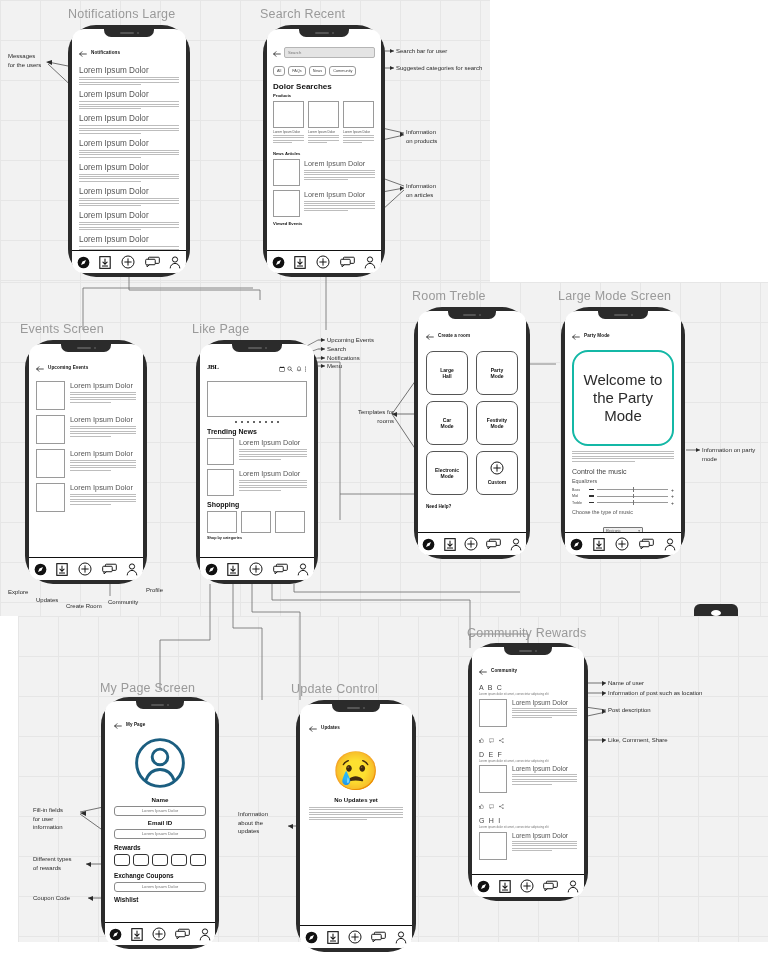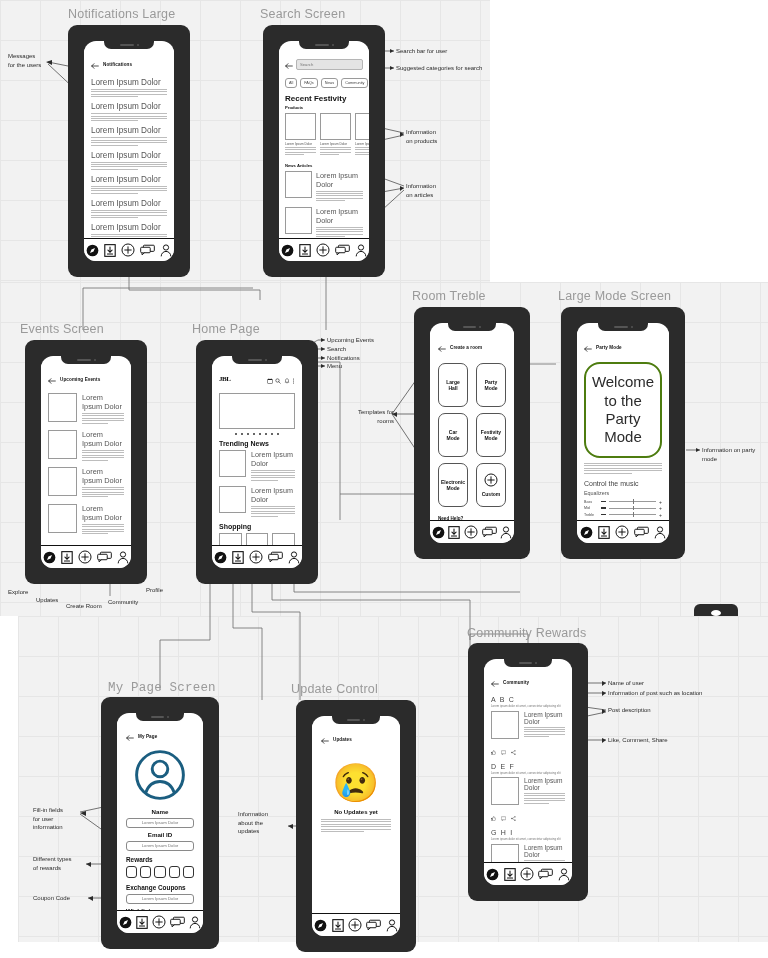--- a/index.html
+++ b/index.html
@@ -10,21 +10,21 @@
   #canvas{position:absolute;inset:0;}
   .canvas-bg{position:absolute;background:#f2f2f2;
      background-image:linear-gradient(to right,#e6e6e6 1px,transparent 1px),
                       linear-gradient(to bottom,#e6e6e6 1px,transparent 1px);
      background-size:40px 40px;}
   .white-gap{position:absolute;background:#ffffff;}
   .grp-title{position:absolute;font-size:12.5px;color:#9a9a9a;white-space:nowrap;
              letter-spacing:.2px;}
 
   
-  .phone{position:absolute;background:#2b2b2b;border-radius:9px;padding:16px;
+  .phone{position:absolute;background:#2b2b2b;border-radius:28px;padding:4px;
          box-sizing:border-box;}
   .phone-inner{position:relative;width:100%;height:100%;background:#fff;
                border-radius:12px;overflow:hidden;}
   .notch{position:absolute;top:0;left:50%;transform:translateX(-50%);
          background:#2b2b2b;border-bottom-left-radius:7px;border-bottom-right-radius:7px;
          display:flex;align-items:center;justify-content:center;gap:3px;z-index:5;}
   .notch .spk{background:#555;border-radius:2px;}
   .notch .cam{background:#555;border-radius:50%;}
   .screen{position:absolute;left:0;right:0;overflow:hidden;background:#fff;}
 
@@ -54,21 +54,21 @@
         white-space:pre-line;}
   svg.lines{position:absolute;inset:0;width:768px;height:958px;
             pointer-events:none;overflow:visible;}
 
   
   .rtile{border:1px solid #555;border-radius:7px;display:flex;flex-direction:column;
          align-items:center;justify-content:center;font-size:5px;font-weight:bold;
          color:#111;text-align:center;line-height:1.25;background:#fff;}
 
   
-  .welcome{border:2px solid #4d7c0f;border-radius:16px;display:flex;align-items:center;
+  .welcome{border:2px solid #14b8a6;border-radius:16px;display:flex;align-items:center;
            justify-content:center;text-align:center;font-size:15px;color:#2b2b2b;
            line-height:1.22;font-weight:300;}
   .eqrow{display:flex;align-items:center;gap:3px;margin-bottom:2.5px;}
   .eqrow .lbl{font-size:3.6px;color:#444;width:14px;}
   .eqrow .minus{width:5px;height:1.6px;background:#333;}
   .eqrow .track{flex:1;height:1px;background:#9a9a9a;position:relative;}
   .eqrow .knob{position:absolute;left:50%;top:-1.6px;width:1.4px;height:4.2px;background:#777;}
   .eqrow .plus{font-size:5px;line-height:4px;color:#333;}
   .selectbox{border:1px solid #777;background:#efefef;display:inline-flex;
              align-items:center;justify-content:space-between;font-size:3.4px;
@@ -294,21 +294,21 @@
               <circle cx="9" cy="5.4" r="4" stroke="#111" stroke-width="1.5" fill="none"></circle>
               <path d="M1.6 19c0-4.3 3.3-7.6 7.4-7.6s7.4 3.3 7.4 7.6" stroke="#111" stroke-width="1.5" fill="none"></path>
             </svg>
           </span>
         </div>
     </div>
   </div>
   <div class="anno" style="left:8px;top:52px;width:40px;">Messages
 for the users</div>
 
-  <div class="grp-title" style="left:260px;top:7px;">Search Screen</div>
+  <div class="grp-title" style="left:260px;top:7px;">Search Recent</div>
   <div class="phone" style="left:263px;top:25px;width:122px;height:252px;">
     <div class="phone-inner">
       <div class="notch" style="width:50px;height:8px;">
         <span class="spk" style="width:14px;height:1.6px;"></span>
           <span class="cam" style="width:2px;height:2px;"></span>
       </div>
       <div class="screen" style="top:8px;bottom:22px;padding:6px 6px;box-sizing:border-box;">
         <div style="display:flex;align-items:center;gap:3px;margin-bottom:5px;">
           <span>
             <svg width="8" height="6" viewBox="0 0 12 9">
@@ -316,21 +316,21 @@
               </svg>
           </span>
           <div class="srchbar" style="flex:1;height:9px;padding:0 3px;font-size:4.2px;">Search</div>
         </div>
         <div id="search-chips" style="display:flex;gap:3px;margin-bottom:6px;">
             <span class="chip" style="height: 7.5px; padding: 0px 3px; font-size: 3.8px;">All</span>
             <span class="chip" style="height: 7.5px; padding: 0px 3px; font-size: 3.8px;">FAQs</span>
             <span class="chip" style="height: 7.5px; padding: 0px 3px; font-size: 3.8px;">News</span>
             <span class="chip" style="height: 7.5px; padding: 0px 3px; font-size: 3.8px;">Community</span>
           </div>
-        <div class="sec-h" style="font-size:8px;margin-bottom:2px;">Recent Festivity</div>
+        <div class="sec-h" style="font-size:8px;margin-bottom:2px;">Dolor Searches</div>
         <div class="sec-h" style="font-size:4.2px;margin-bottom:3px;">Products</div>
         <div id="search-products" style="display:flex;gap:4px;margin-bottom:6px;">
             <div style="width: 31px;">
               <div class="box" style="width:31px;height:27px;margin-bottom:2px;"></div>
               <div style="font-size:3.2px;color:#555;margin-bottom:1.5px;">Lorem Ipsum Dolor</div>
               <div class="fakeline"></div>
               <div class="fakeline"></div>
               <div class="fakeline"></div>
               <div class="fakeline s"></div>
             </div>
@@ -519,21 +519,21 @@
     </div>
   </div>
   <div id="nav-labels">
       <div class="anno" style="left: 8px; top: 588px;">Explore</div>
       <div class="anno" style="left: 36px; top: 596px;">Updates</div>
       <div class="anno" style="left: 66px; top: 602px;">Create Room</div>
       <div class="anno" style="left: 108px; top: 598px;">Community</div>
       <div class="anno" style="left: 146px; top: 586px;">Profile</div>
     </div>
 
-  <div class="grp-title" style="left:192px;top:322px;">Home Page</div>
+  <div class="grp-title" style="left:192px;top:322px;">Like Page</div>
   <div class="phone" style="left:196px;top:340px;width:122px;height:244px;">
     <div class="phone-inner">
       <div class="notch" style="width:50px;height:8px;">
         <span class="spk" style="width:14px;height:1.6px;"></span>
           <span class="cam" style="width:2px;height:2px;"></span>
       </div>
       <div class="screen" style="top:8px;bottom:22px;padding:6px 7px;box-sizing:border-box;">
         <div style="display:flex;align-items:center;justify-content:space-between;margin-bottom:5px;">
           <span style="font-size:7px;font-weight:bold;color:#111;letter-spacing:-0.4px;font-family:'Liberation Serif',serif;">JBL</span>
           <span style="display:flex;align-items:center;gap:2.5px;">
@@ -831,21 +831,21 @@
           </span>
         </div>
     </div>
   </div>
   <div class="anno" style="left:702px;top:446px;">Information on party mode</div>
 
   <div style="position:absolute;left:694px;top:604px;width:44px;height:12px;background:#2b2b2b;border-top-left-radius:6px;border-top-right-radius:6px;">
     <div style="position:absolute;left:50%;transform:translateX(-50%);top:6px;width:10px;height:6px;background:#fff;border-radius:50%;"></div>
   </div>
 
-  <div class="grp-title" style="left:108px;top:681px;font-family:Liberation Mono, monospace;">My Page Screen</div>
+  <div class="grp-title" style="left:100px;top:681px;">My Page Screen</div>
   <div class="phone" style="left:101px;top:697px;width:118px;height:252px;">
     <div class="phone-inner">
       <div class="notch" style="width:48px;height:8px;">
         <span class="spk" style="width:13px;height:1.6px;"></span>
           <span class="cam" style="width:2px;height:2px;"></span>
       </div>
       <div class="screen" style="top:8px;bottom:22px;padding:6px 9px;box-sizing:border-box;">
         <div class="apphdr" style="margin-bottom:4px;">
           <span>
             <svg width="8" height="6" viewBox="0 0 12 9">

